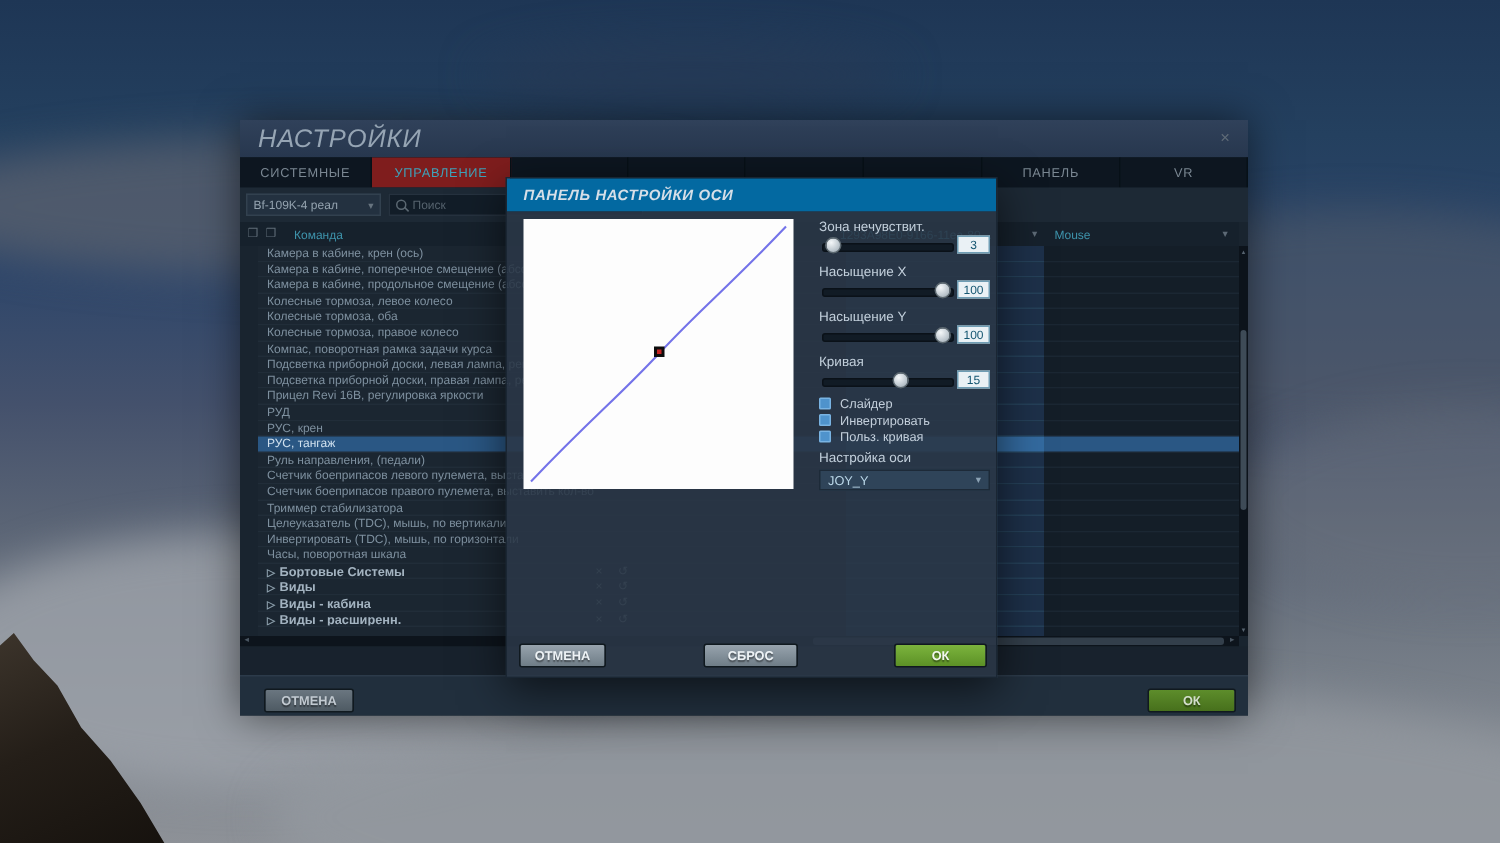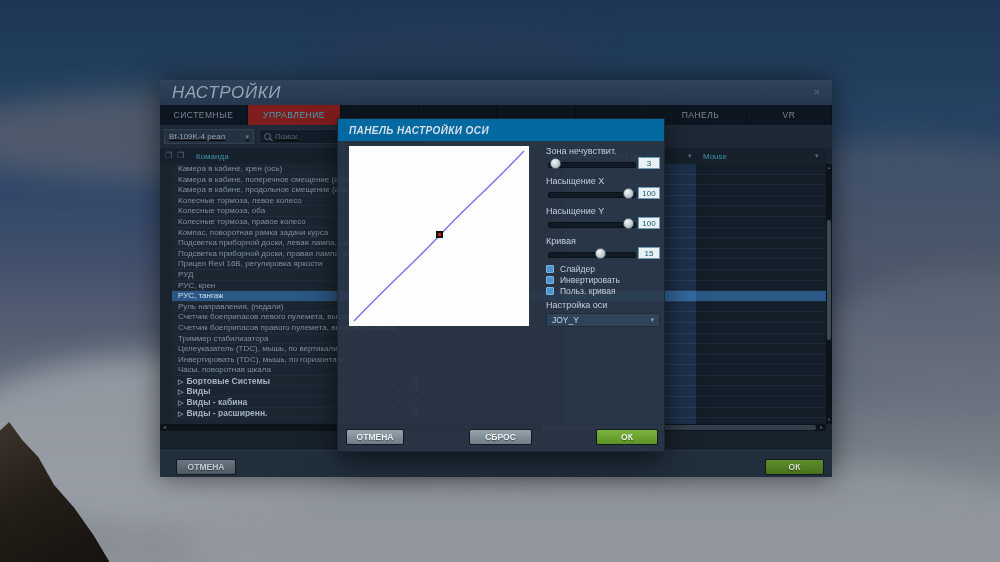--- a/index.html
+++ b/index.html
@@ -23,21 +23,21 @@
     box-shadow:0 0 26px rgba(0,0,0,.55);}
   .win-titlebar{height:25px;background:linear-gradient(180deg,#30415a,#27374e);
     display:flex;align-items:center;padding:0 12px;box-sizing:border-box;}
   .win-title{flex:1;font-size:17px;font-weight:normal;font-style:italic;color:#96a5b4;letter-spacing:.6px;}
   .win-close{color:#5f6b77;font-size:11px;line-height:11px;}
   .tabs{position:absolute;left:0;top:25px;width:672px;height:20px;background:#0a121b;display:flex;}
   .tab{height:100%;display:flex;align-items:center;justify-content:center;font-size:8.5px;
     color:#7a8792;letter-spacing:.5px;background:#0d1620;border-right:1px solid #071017;box-sizing:border-box;}
   .tab.active{background:#7f1d1d;color:#3fa2ba;}
   .filter-row{position:absolute;left:0;top:45px;width:672px;height:23px;background:#1d2935;
-    display:flex;align-items:center;padding:0 4px;gap:5px;box-sizing:border-box;text-decoration:underline;}
+    display:flex;align-items:center;padding:0 4px;gap:5px;box-sizing:border-box;}
   .preset{width:90px;height:15px;background:#233140;border:1px solid #32414f;display:flex;
     align-items:center;padding:0 4px;box-sizing:border-box;font-size:8px;color:#94a3af;}
   .preset .arr{margin-left:auto;color:#67747f;font-size:7px;}
   .search{width:170px;height:15px;background:#121d28;border:1px solid #263짙3f;border:1px solid #26323f;
     display:flex;align-items:center;padding:0 4px;box-sizing:border-box;}
   .mag{width:5px;height:5px;border:1px solid #5b6872;border-radius:50%;position:relative;margin-right:4px;flex:none;}
   .mag::after{content:"";position:absolute;width:4px;height:1px;background:#5b6872;transform:rotate(45deg);right:-3px;bottom:-1px;}
   .search input{background:none;border:none;outline:none;width:100%;font-size:8px;color:#9fb0bc;font-family:inherit;padding:0;}
   .search input::placeholder{color:#55626d;}
   .colhead{position:absolute;left:0;top:68px;width:666px;height:16px;background:#16212c;font-size:8px;}

